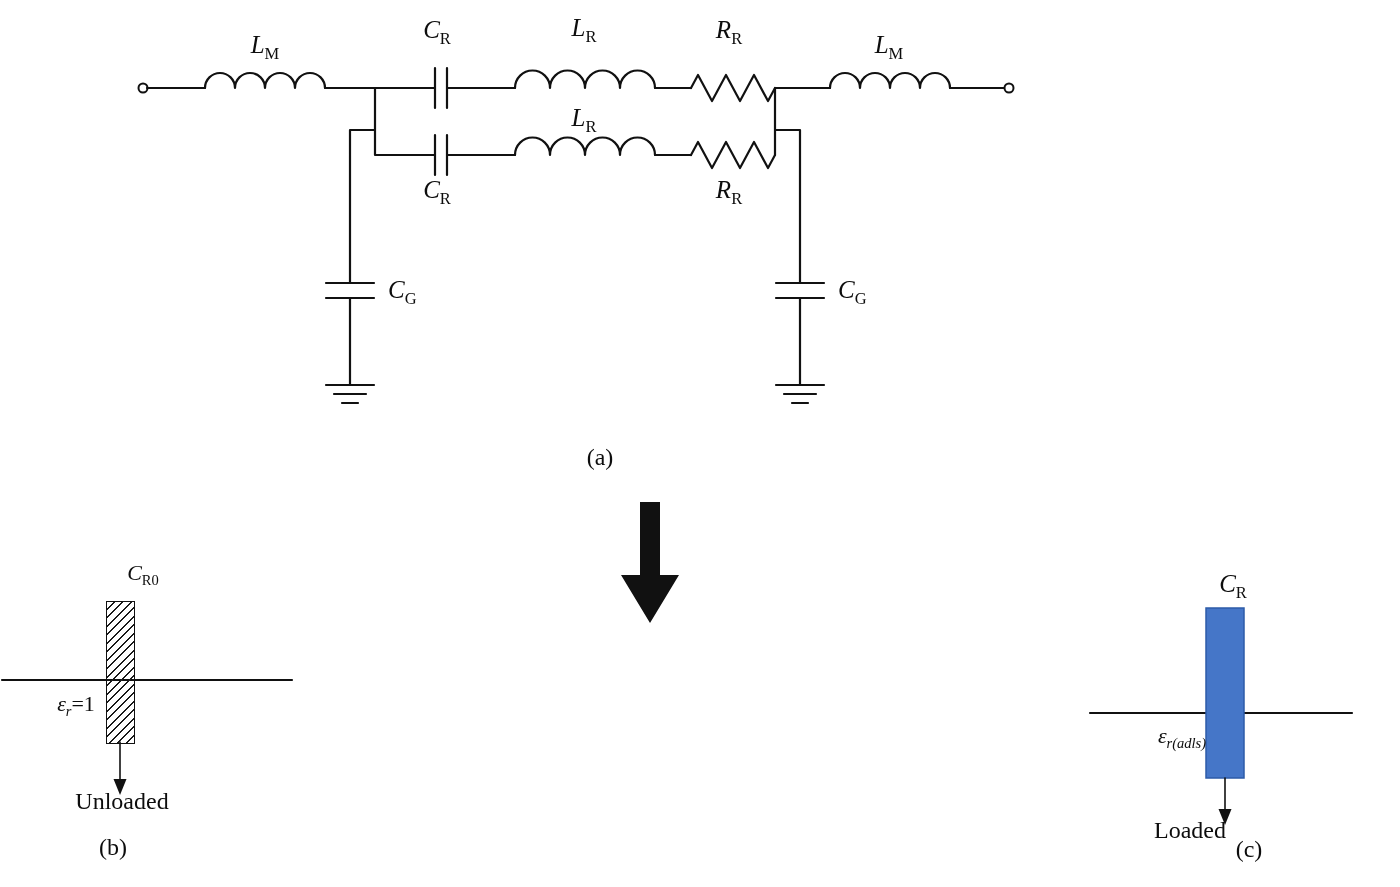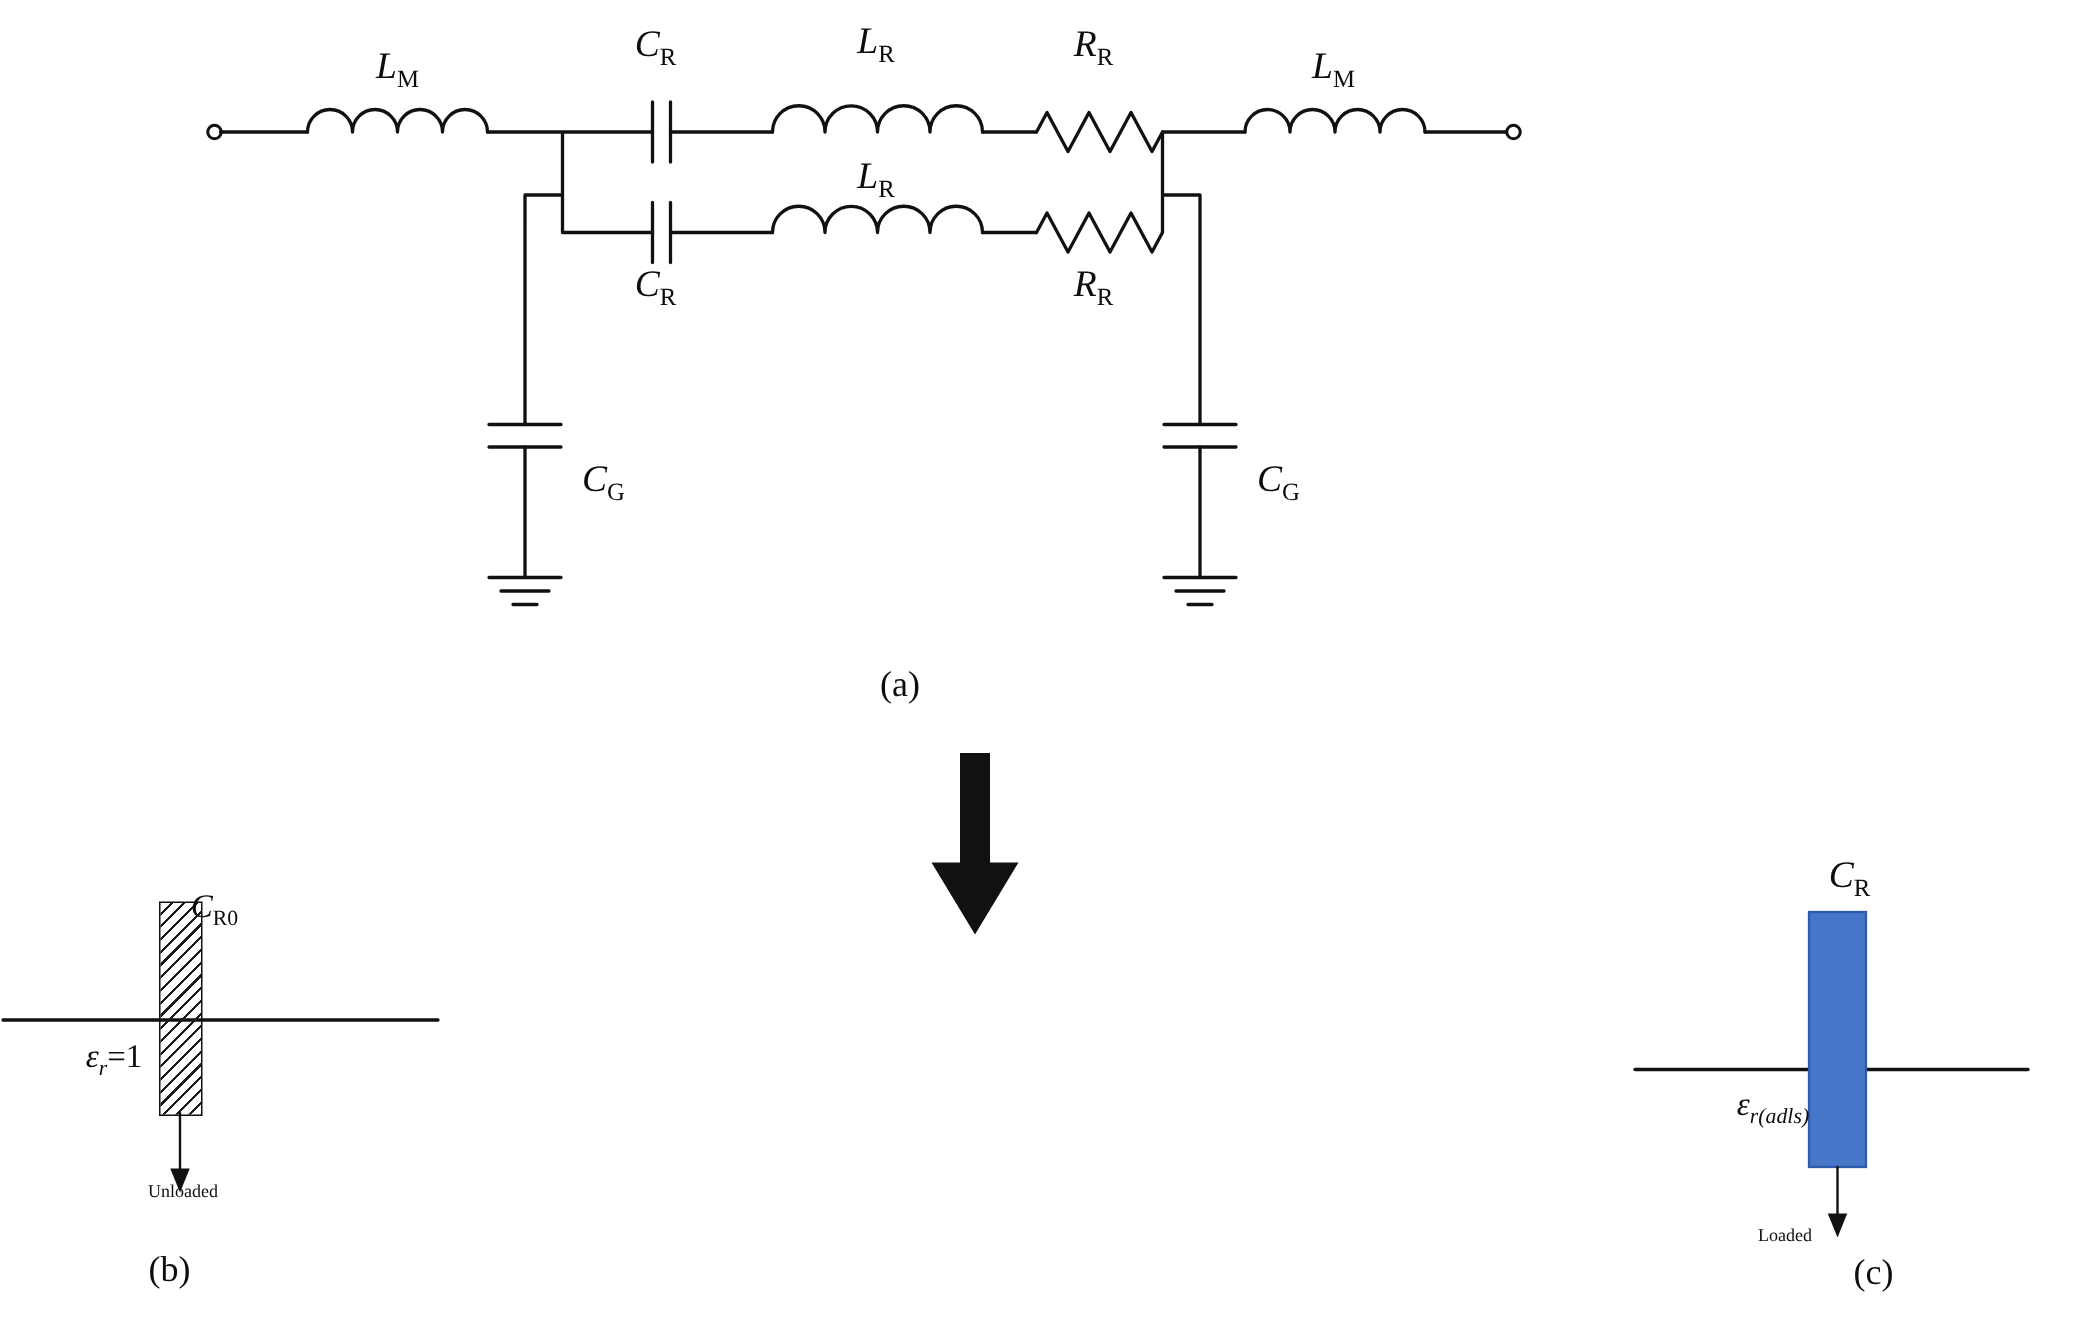--- a/index.html
+++ b/index.html
@@ -7,24 +7,24 @@
     width:1400px; height:887px; position:relative; overflow:hidden;
     background:#ffffff; font-family:"Liberation Serif", serif; color:#0d0d0d;
   }
   svg.canvas { position:absolute; left:0; top:0; }
   .ln path, .ln circle { stroke:#111111; stroke-width:2.2; fill:none; stroke-linecap:round; stroke-linejoin:round; }
   .ln circle { fill:#ffffff; stroke-width:2; }
   .ln .thin { stroke-width:1.6; }
   .fill { fill:#111111; stroke:none; }
   .loaded-rect { stroke:#2d5ba8; stroke-width:1.5; }
   .lbl { position:absolute; transform:translateX(-50%); white-space:nowrap; font-size:25px; line-height:1.1; }
-  .la { transform:none;margin-top:30px; }
+  .la { transform:none; }
   .sm { font-size:22px; }
   .cap { font-size:24px; }
-  .word { font-size:12px; }
+  .word { font-size:24px; }
   .v { font-style:italic; }
   .lbl sub { font-size:0.66em; font-style:normal; }
   .subi sub { font-style:italic; }
   .hatch-rect {
     position:absolute; left:106px; top:601px; width:27px; height:141px;
     border:1.6px solid #111111;
     background: repeating-linear-gradient(135deg,
       rgba(0,0,0,0) 0px, rgba(0,0,0,0) 4.5px,
       #1a1a1a 4.5px, #1a1a1a 6px);
   }
@@ -95,21 +95,21 @@
 <div class="lbl" style="left:437px;top:176px"><span class="v">C</span><sub>R</sub></div>
 
 <div class="lbl" style="left:729px;top:176px"><span class="v">R</span><sub>R</sub></div>
 
 <div class="lbl la" style="left:388px;top:276px"><span class="v">C</span><sub>G</sub></div>
 
 <div class="lbl la" style="left:838px;top:276px"><span class="v">C</span><sub>G</sub></div>
 
 <div class="lbl cap" style="left:600px;top:444px">(a)</div>
 
-<div class="lbl sm" style="left:143px;top:592px"><span class="v">C</span><sub>R0</sub></div>
+<div class="lbl sm" style="left:143px;top:561px"><span class="v">C</span><sub>R0</sub></div>
 
 <div class="lbl sm subi" style="left:76px;top:692px"><span class="v">ε</span><sub>r</sub><span>=1</span></div>
 
 <div class="lbl word" style="left:122px;top:788px">Unloaded</div>
 
 <div class="lbl cap" style="left:113px;top:834px">(b)</div>
 
 <div class="lbl" style="left:1233px;top:570px"><span class="v">C</span><sub>R</sub></div>
 
 <div class="lbl sm subi" style="left:1182px;top:724px"><span class="v">ε</span><sub>r(adls)</sub></div>

